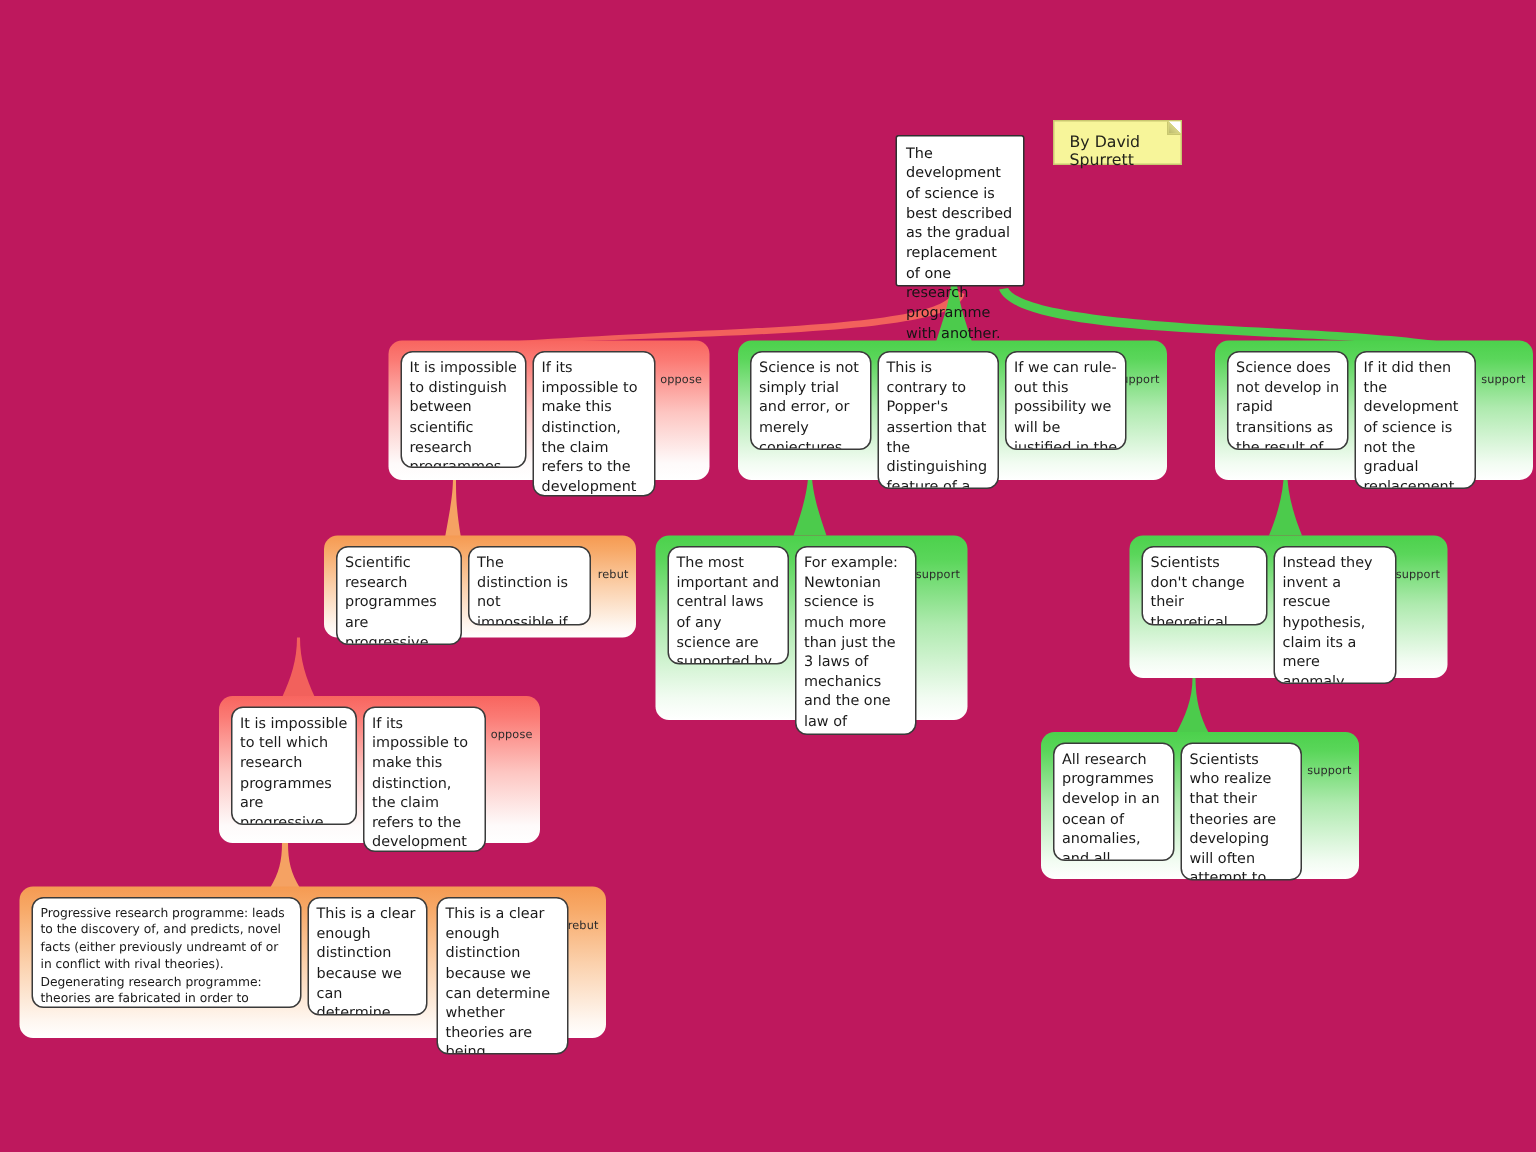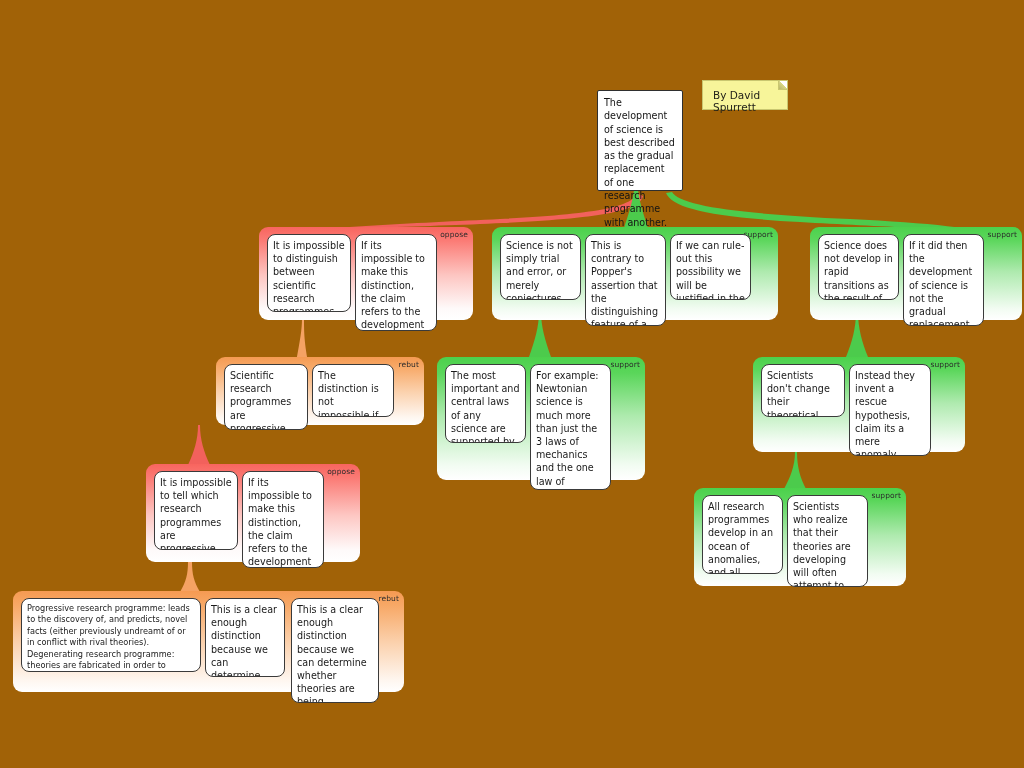--- a/index.html
+++ b/index.html
@@ -7,21 +7,21 @@
     margin: 0; padding: 0;
     background: #000000;
     width: 1024px; height: 768px;
     overflow: hidden;
     font-family: "DejaVu Sans", sans-serif;
   }
   #canvas {
     position: relative;
     width: 1024px;
     height: 768px;
-    background: #a16207;
+    background: #be185d;
   }
   #links {
     position: absolute;
     left: 0; top: 0;
     width: 1024px; height: 768px;
     pointer-events: none;
     z-index: 1;
   }
 
   
@@ -35,21 +35,21 @@
   }
   .group.support {
     background: linear-gradient(to bottom, #4cd14c 0%, #5ad65a 13%, #aeeaae 48%, #f2fcf2 88%, #ffffff 100%);
   }
   .group.rebut {
     background: linear-gradient(to bottom, #f59a52 0%, #f7a866 14%, #fbd0ab 50%, #fef6ef 88%, #ffffff 100%);
     margin-left: 10px;
   }
   .group-label {
     position: absolute;
-    top: 3px;
+    top: 21px;
     right: 5px;
     font-size: 7.5px;
     color: #2b2b2b;
     font-family: "DejaVu Sans", sans-serif;
     letter-spacing: 0.1px;
     line-height: 9px;
     white-space: nowrap;
   }
 
   

